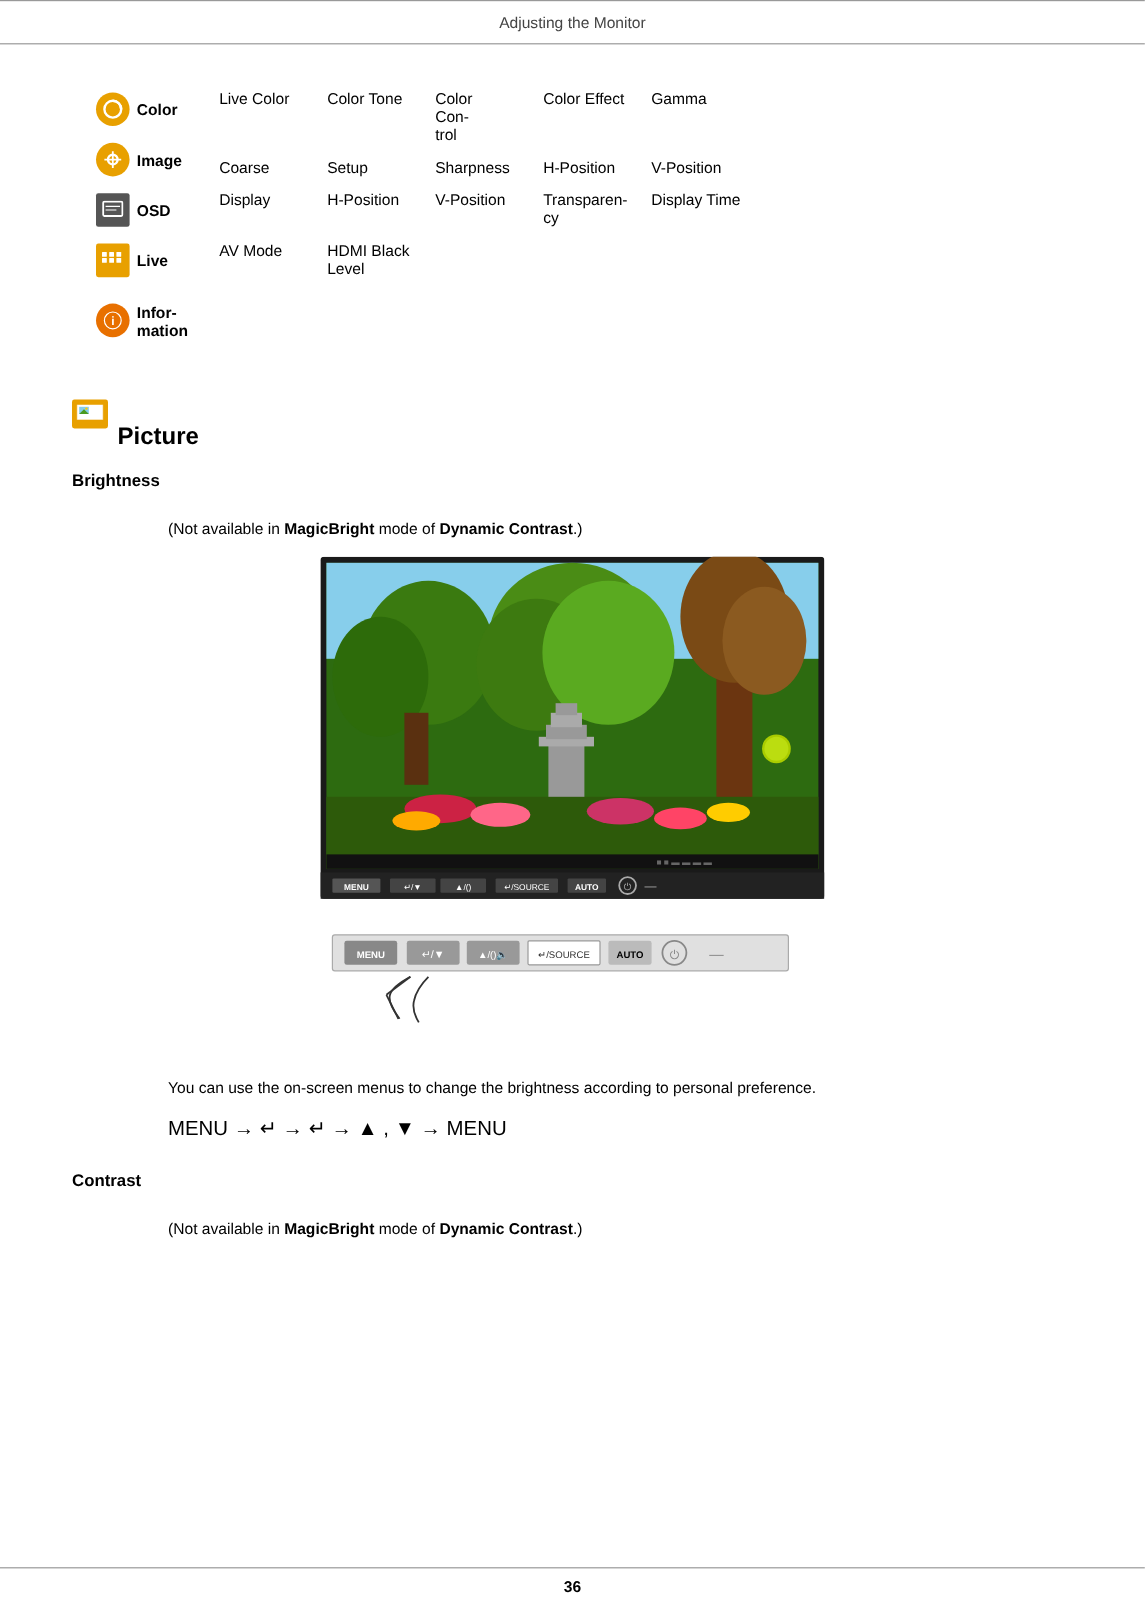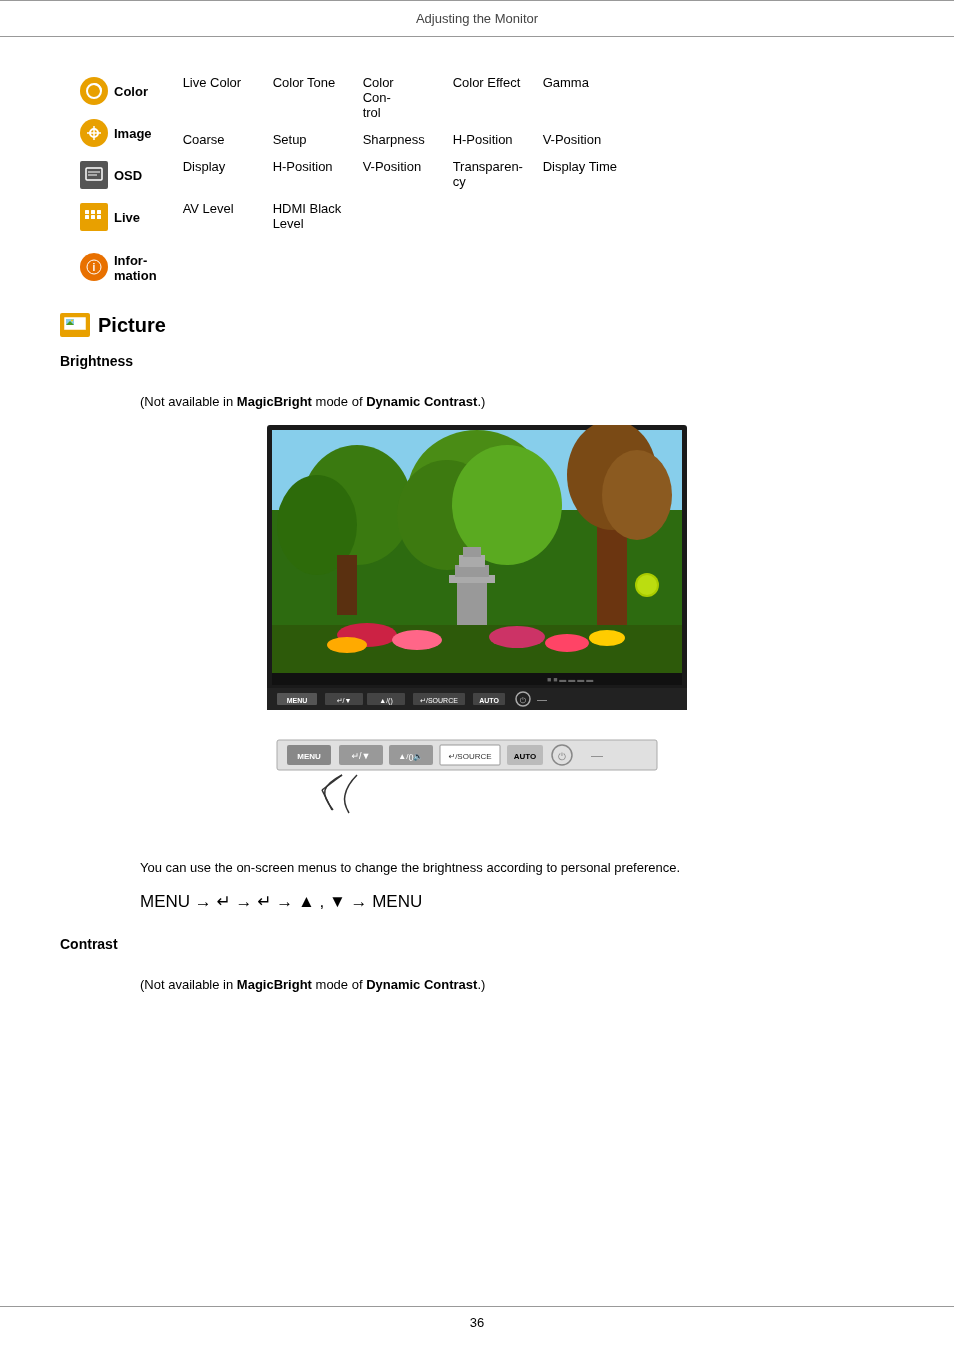--- a/index.html
+++ b/index.html
@@ -90,20 +90,21 @@
       justify-content: center;
       font-size: 10px;
       font-weight: bold;
       border-radius: 2px;
       flex-shrink: 0;
     }
 
     .section-title {
       font-size: 20px;
       font-weight: bold;
+      margin-top: 40px;
     }
 
     
     .subsection-title {
       font-size: 14px;
       font-weight: bold;
       margin-bottom: 10px;
     }
 
     .note-text {
@@ -130,20 +131,21 @@
     
     .page-footer {
       position: absolute;
       bottom: 20px;
       left: 0;
       right: 0;
       text-align: center;
       border-top: 1px solid #999;
       padding-top: 8px;
       font-size: 13px;
+      font-weight: bold;
     }
 
     
     .info-row {
       display: flex;
       align-items: flex-start;
       gap: 6px;
       margin-top: 8px;
     }
 
@@ -288,21 +290,21 @@
         <div class="table-row-r">
           <span class="tcell bold">Display</span>
           <span class="tcell bold">H-Position</span>
           <span class="tcell bold">V-Position</span>
           <span class="tcell bold">Transparen-<br>cy</span>
           <span class="tcell bold">Display Time</span>
         </div>
 
 
         <div class="table-row-r">
-          <span class="tcell bold">AV Level</span>
+          <span class="tcell bold">AV Mode</span>
           <span class="tcell bold">HDMI Black<br>Level</span>
           <span class="tcell"></span>
           <span class="tcell"></span>
           <span class="tcell"></span>
         </div>
       </div>
     </div>
 
     <div class="section-title-row">
       <div class="section-icon">

